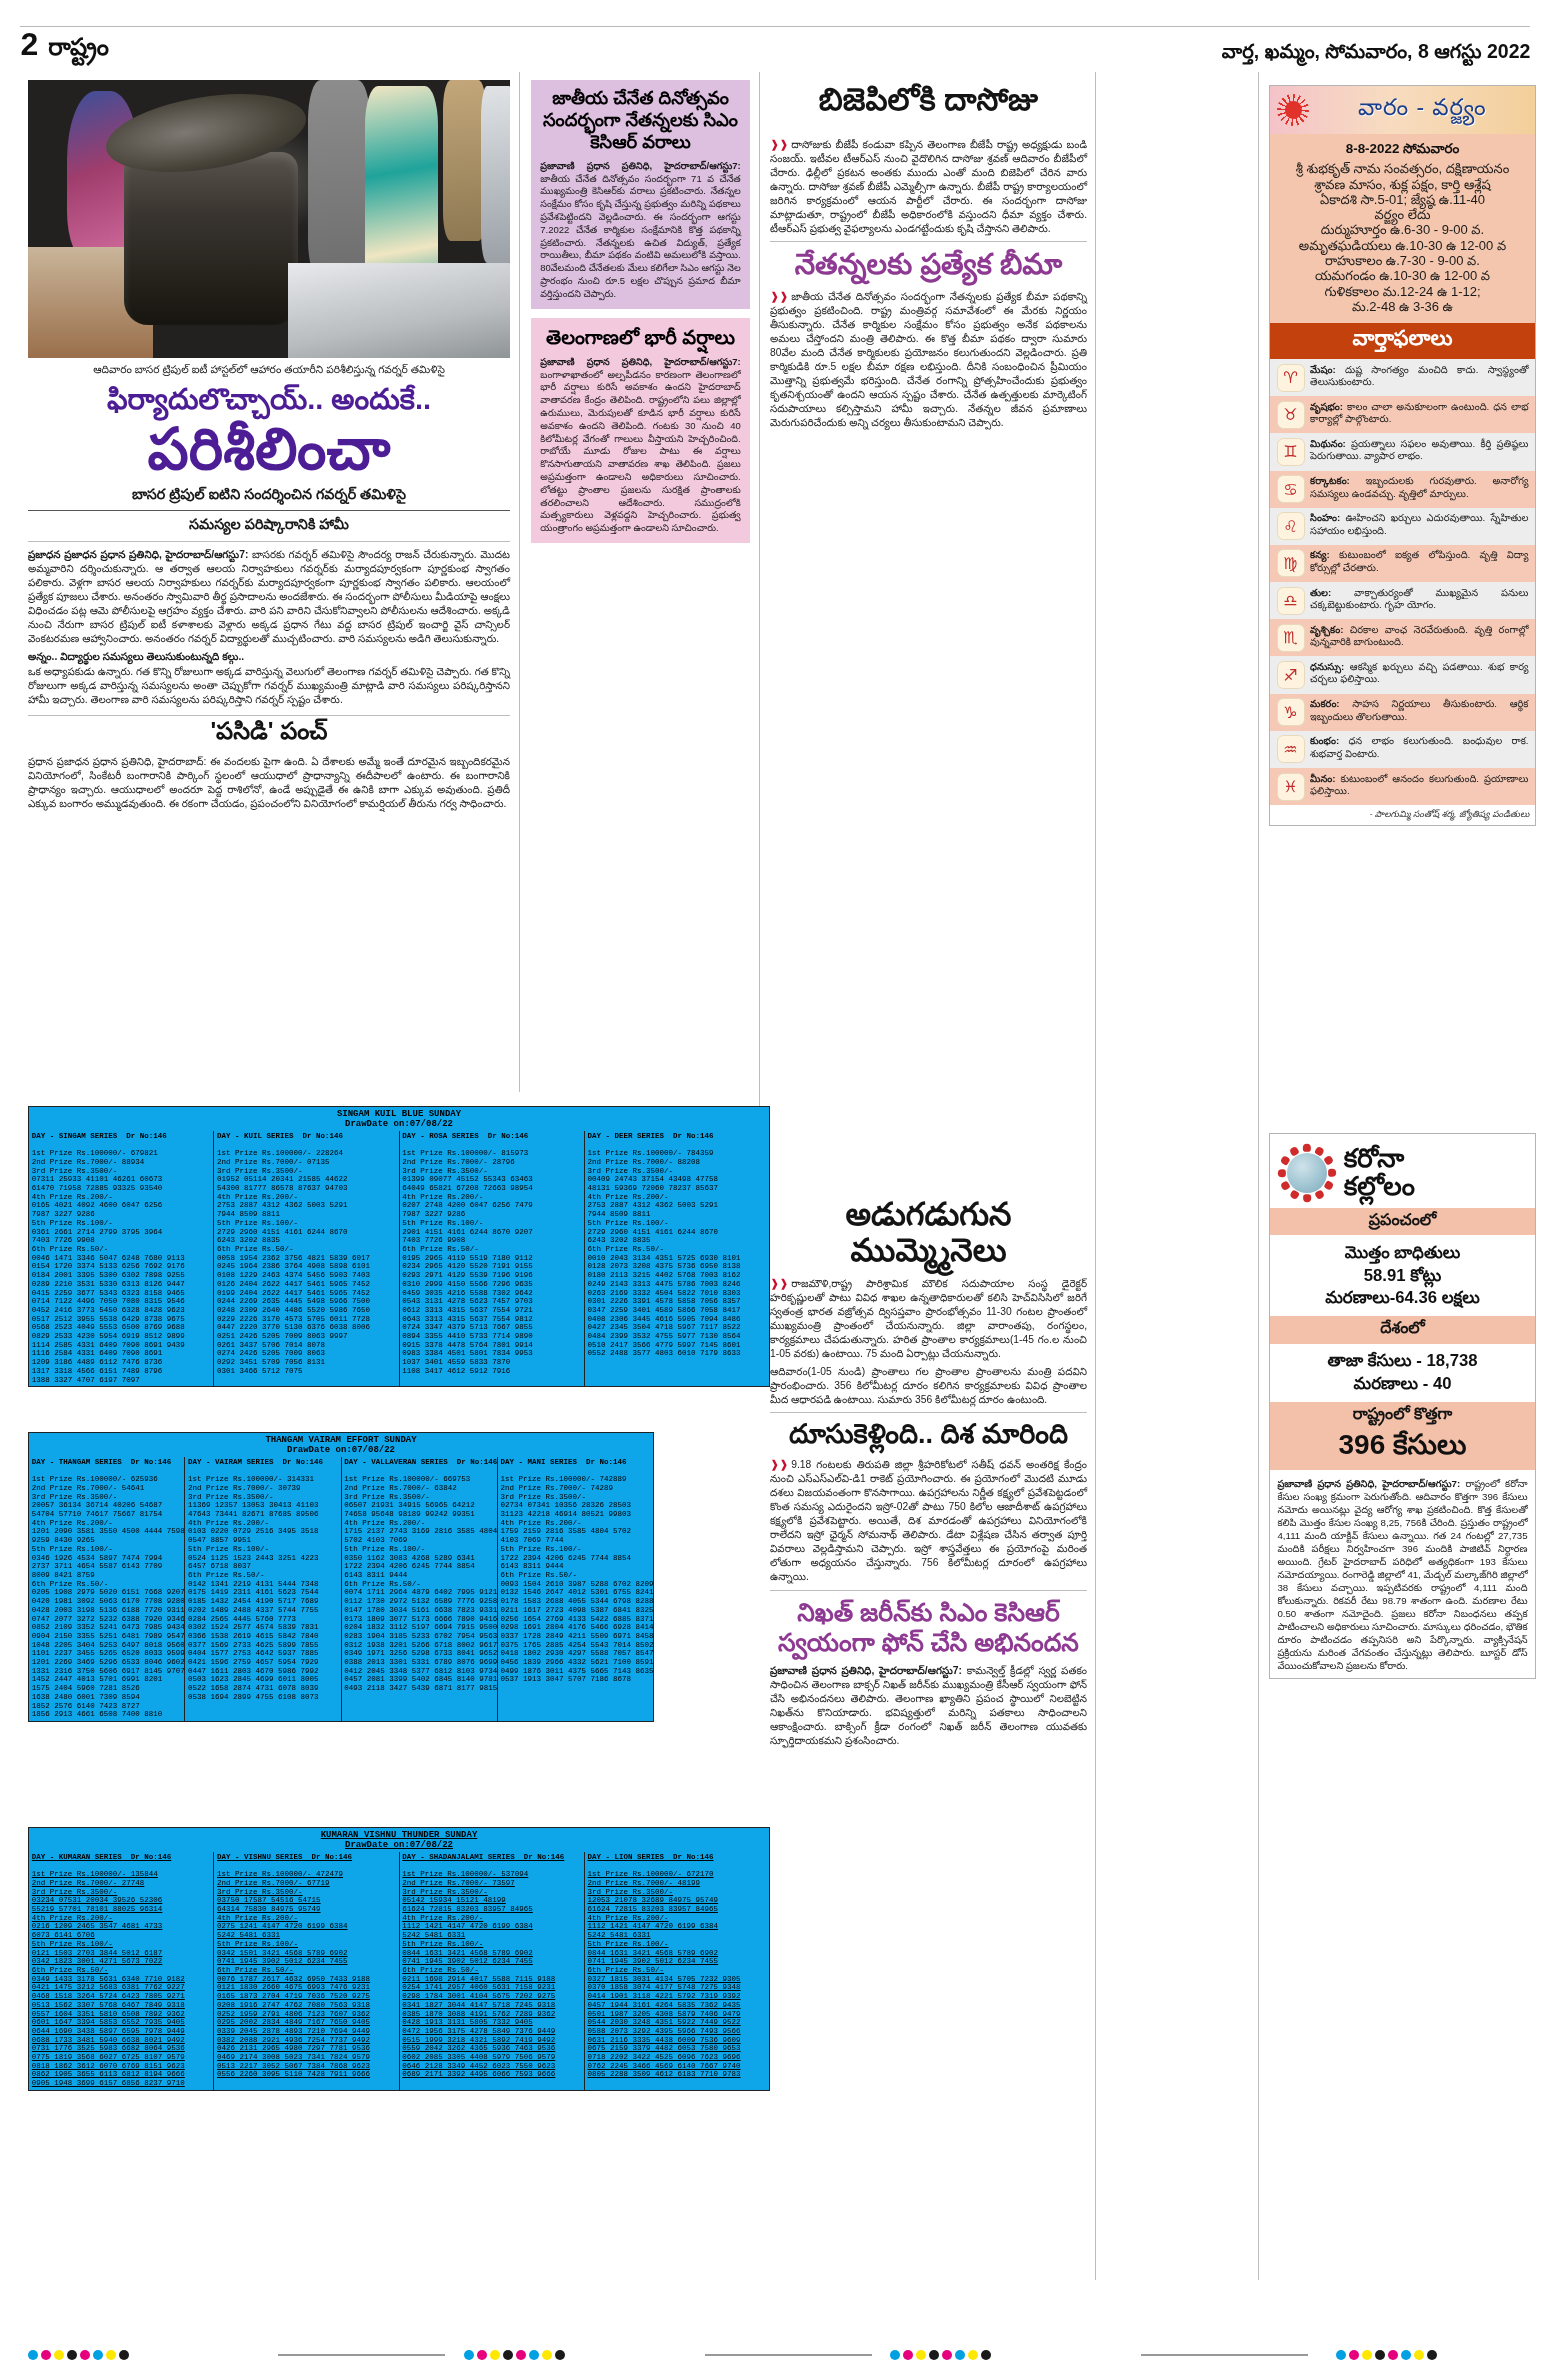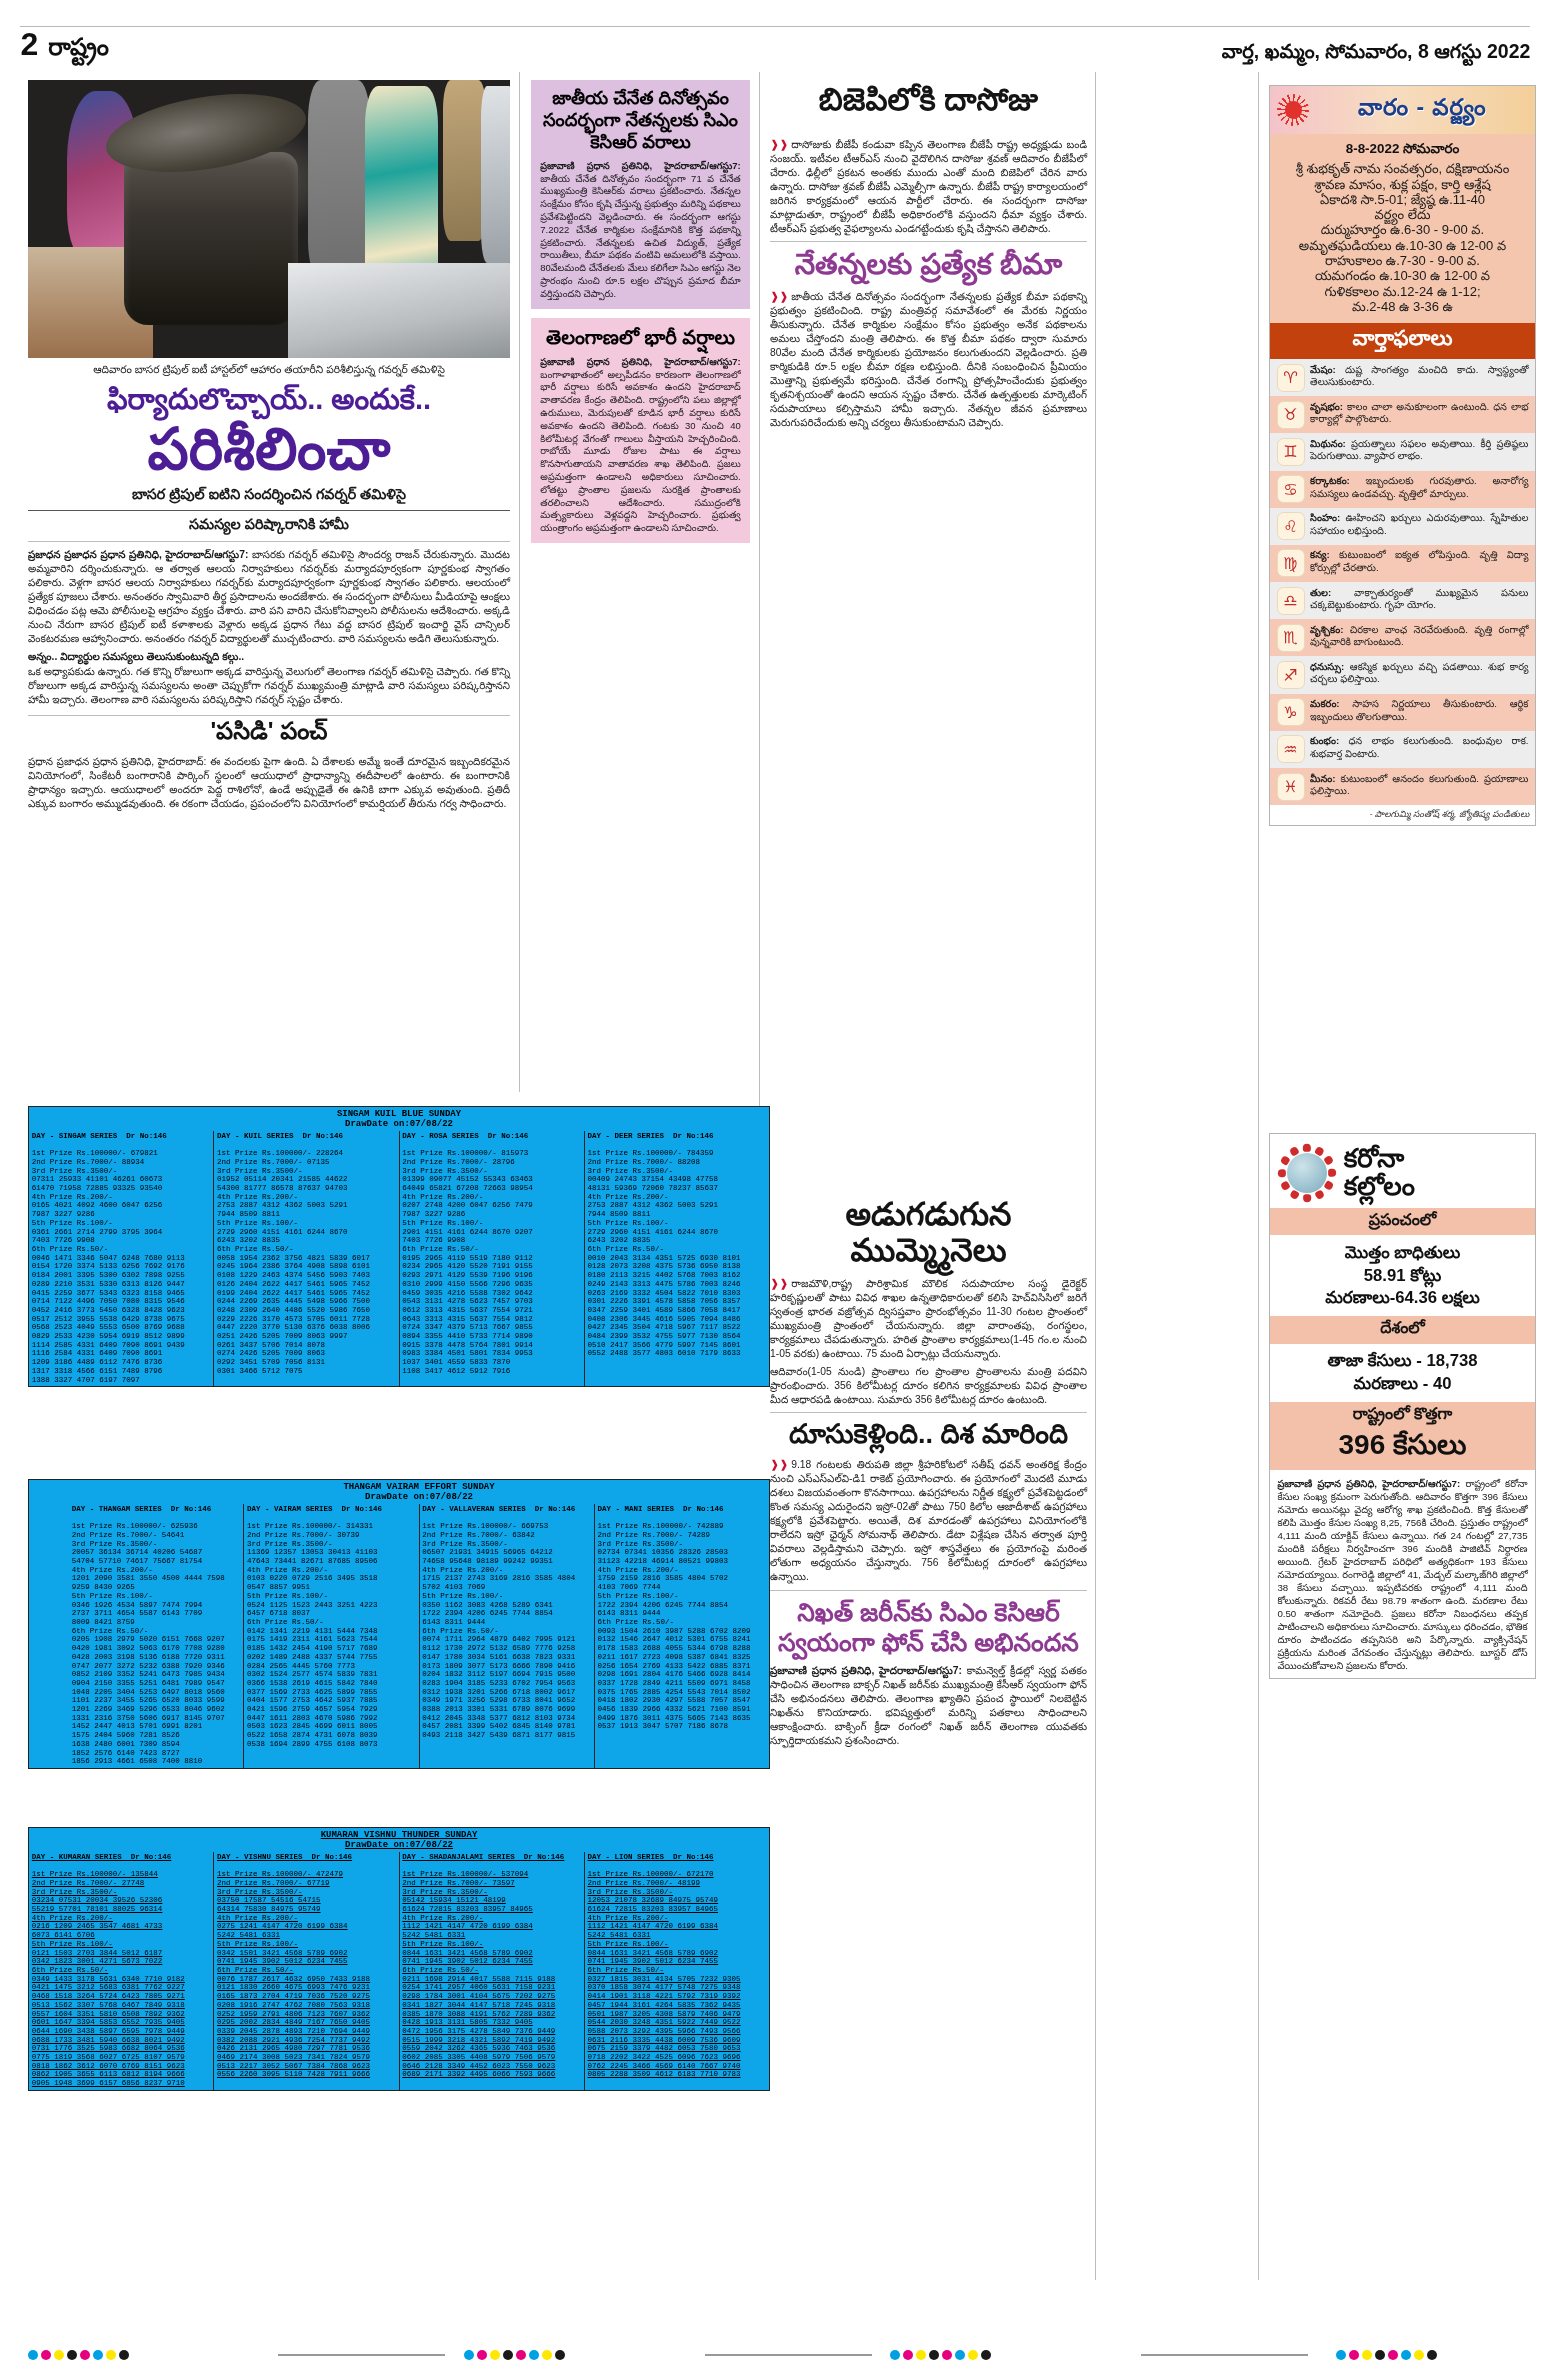--- a/index.html
+++ b/index.html
@@ -113,21 +113,21 @@
       #e0322b 157.5deg 164.5deg, transparent 164.5deg 180deg,
       #e0322b 180deg 187deg, transparent 187deg 202.5deg,
       #e0322b 202.5deg 209.5deg, transparent 209.5deg 225deg,
       #e0322b 225deg 232deg, transparent 232deg 247.5deg,
       #e0322b 247.5deg 254.5deg, transparent 254.5deg 270deg,
       #e0322b 270deg 277deg, transparent 277deg 292.5deg,
       #e0322b 292.5deg 299.5deg, transparent 299.5deg 315deg,
       #e0322b 315deg 322deg, transparent 322deg 337.5deg,
       #e0322b 337.5deg 344.5deg, transparent 344.5deg 360deg);
     border-radius: 50%; }
-  .vv-title { flex: 1; text-align: center; font-size: 23px; font-weight: 700;
+  .vv-title { flex: 1; text-align: center; font-size: 23px; font-weight: 400;
     color: #1d3f8a; text-shadow: 0.9px 0.9px 0 #fff; letter-spacing: 0.9px; }
   .vv-body { background: #f4c6ae; padding: 6.5px 7.4px 8.3px; text-align: center; }
   .vv-date { font-size: 13.4px; font-weight: 700; color: #111; margin-bottom: 2.8px; }
   .vv-line { font-size: 13px; color: #1a1a1a; line-height: 15.3px; }
 
   .rf-head { background: #c2410c; color: #fff; text-align: center;
     font-size: 21px; font-weight: 700; padding: 3.7px 0; }
   .zrow { display: flex; align-items: flex-start; gap: 5.6px; padding: 4.6px 6.5px; }
   .zrow:nth-child(odd) { background: #ededed; }
   .zrow:nth-child(even) { background: #f5c9b6; }
@@ -514,21 +514,21 @@
 0301 2226 3391 4578 5858 7056 8357
 0347 2259 3401 4589 5866 7058 8417
 0408 2306 3445 4616 5905 7094 8486
 0427 2345 3504 4718 5967 7117 8522
 0484 2399 3532 4755 5977 7130 8564
 0510 2417 3566 4779 5997 7145 8601
 0552 2488 3577 4803 6010 7179 8633</span></div>
     </div>
   </div>
 
-  <div class="lot-wrap" style="left:28px; top:1479px; width:742px;padding-left:40px;">
+  <div class="lot-wrap" style="left:28px; top:1432px; width:626px;">
     <div class="lot-title">
       <div>THANGAM VAIRAM EFFORT SUNDAY</div>
       <div>DrawDate on:07/08/22</div>
     </div>
     <div class="lot-cols">
       <div class="lot-col"><span style="font-weight:700">DAY - THANGAM SERIES  Dr No:146</span>
 <span>
 1st Prize Rs.100000/- 625936
 2nd Prize Rs.7000/- 54641
 3rd Prize Rs.3500/-

